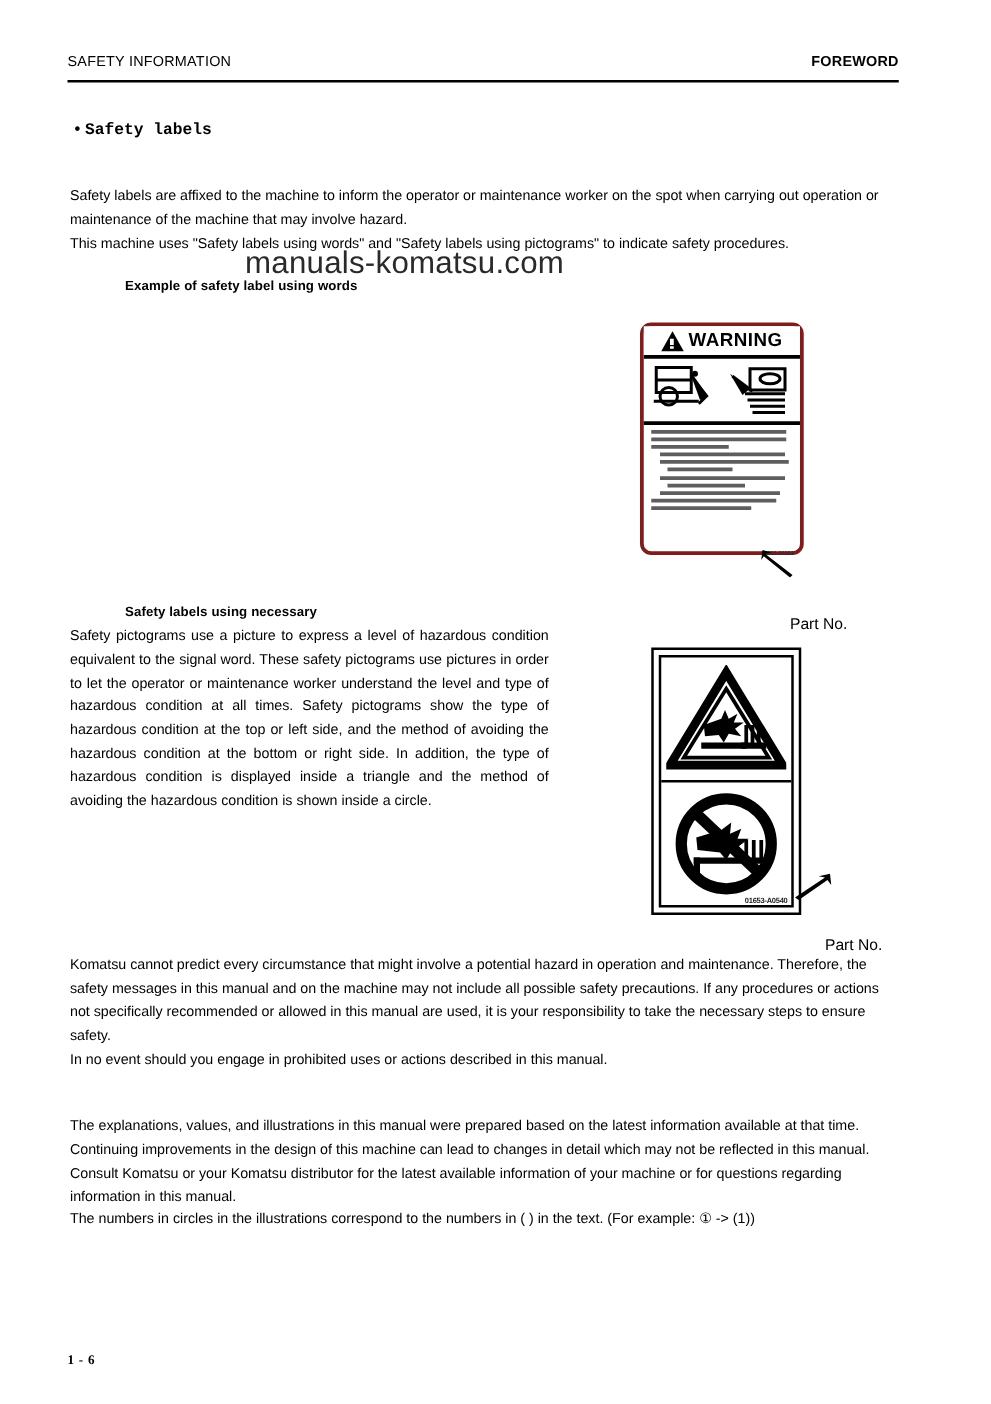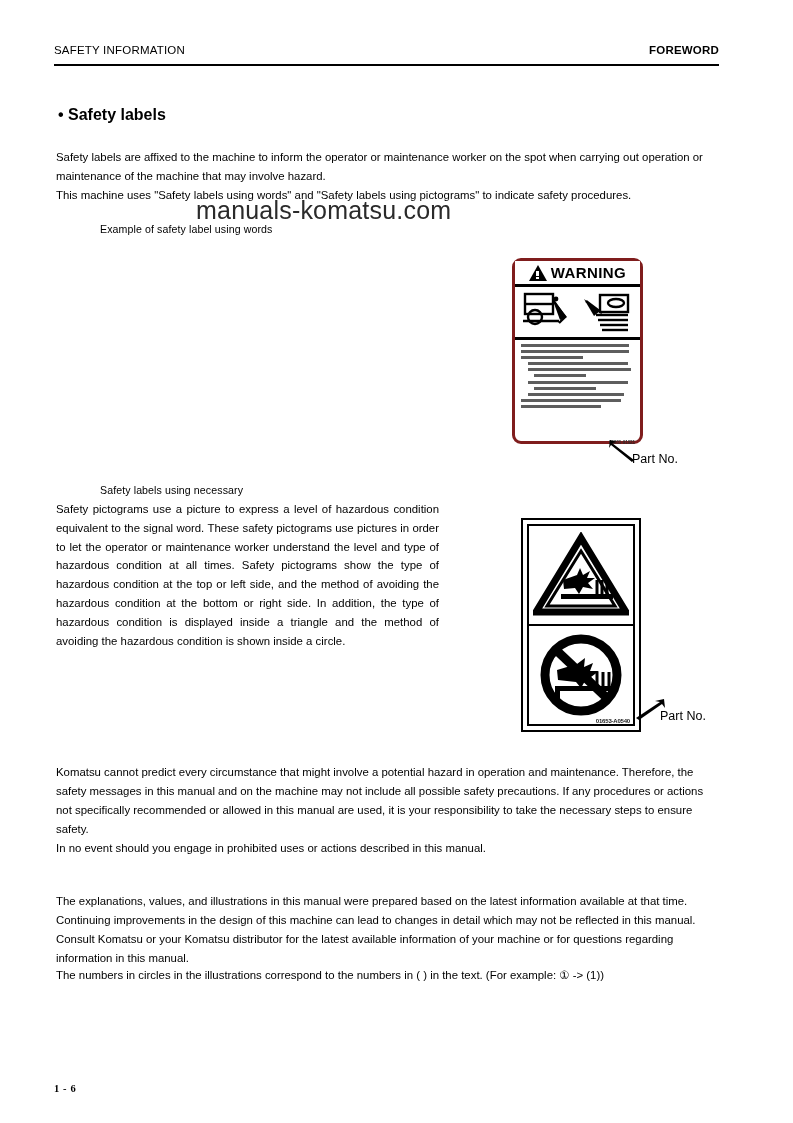--- a/index.html
+++ b/index.html
@@ -54,41 +54,42 @@
     top: 64px;
     width: 665px;
     height: 2px;
     background: #000;
   }
 
   
   .bullet-head {
     position: absolute;
     left: 58px;
-    top: 106px;
-    font-size: 16px;
-    font-weight: bold;
+    top: 96px;
+    font-size: 13px;
+    font-weight: bold;
+    font-family: Liberation Mono, monospace;
   }
   .bullet-head .dot {
     display: inline-block;
     width: 10px;
   }
 
   .para {
     position: absolute;
     font-size: 11.4px;
     line-height: 19px;
     color: #000;
   }
 
   .p-intro { left: 56px; top: 148px; width: 666px; }
   .sub-head {
     position: absolute;
     font-size: 10.6px;
-    font-weight: normal;
+    font-weight: bold;
     letter-spacing: 0.1px;
     padding-left: 44px;
   }
   .sub-words { left: 56px; top: 223px; }
 
   .p-picto-head { left: 56px; top: 484px; }
   .p-picto {
     left: 56px;
     top: 500px;
     width: 383px;
@@ -221,20 +222,21 @@
     letter-spacing: -0.1px;
     white-space: nowrap;
   }
 
   
   .callout {
     position: absolute;
     font-size: 12.5px;
     color: #000;
     white-space: nowrap;
+    margin-top: 40px;
   }
   .callout-words { left: 632px; top: 452px; }
   .callout-picto { left: 660px; top: 709px; }
 
   .arrow-svg { position: absolute; }
   .arrow-words { left: 604px; top: 440px; }
   .arrow-picto { left: 634px; top: 698px; }
 
   
   .picto-label {

